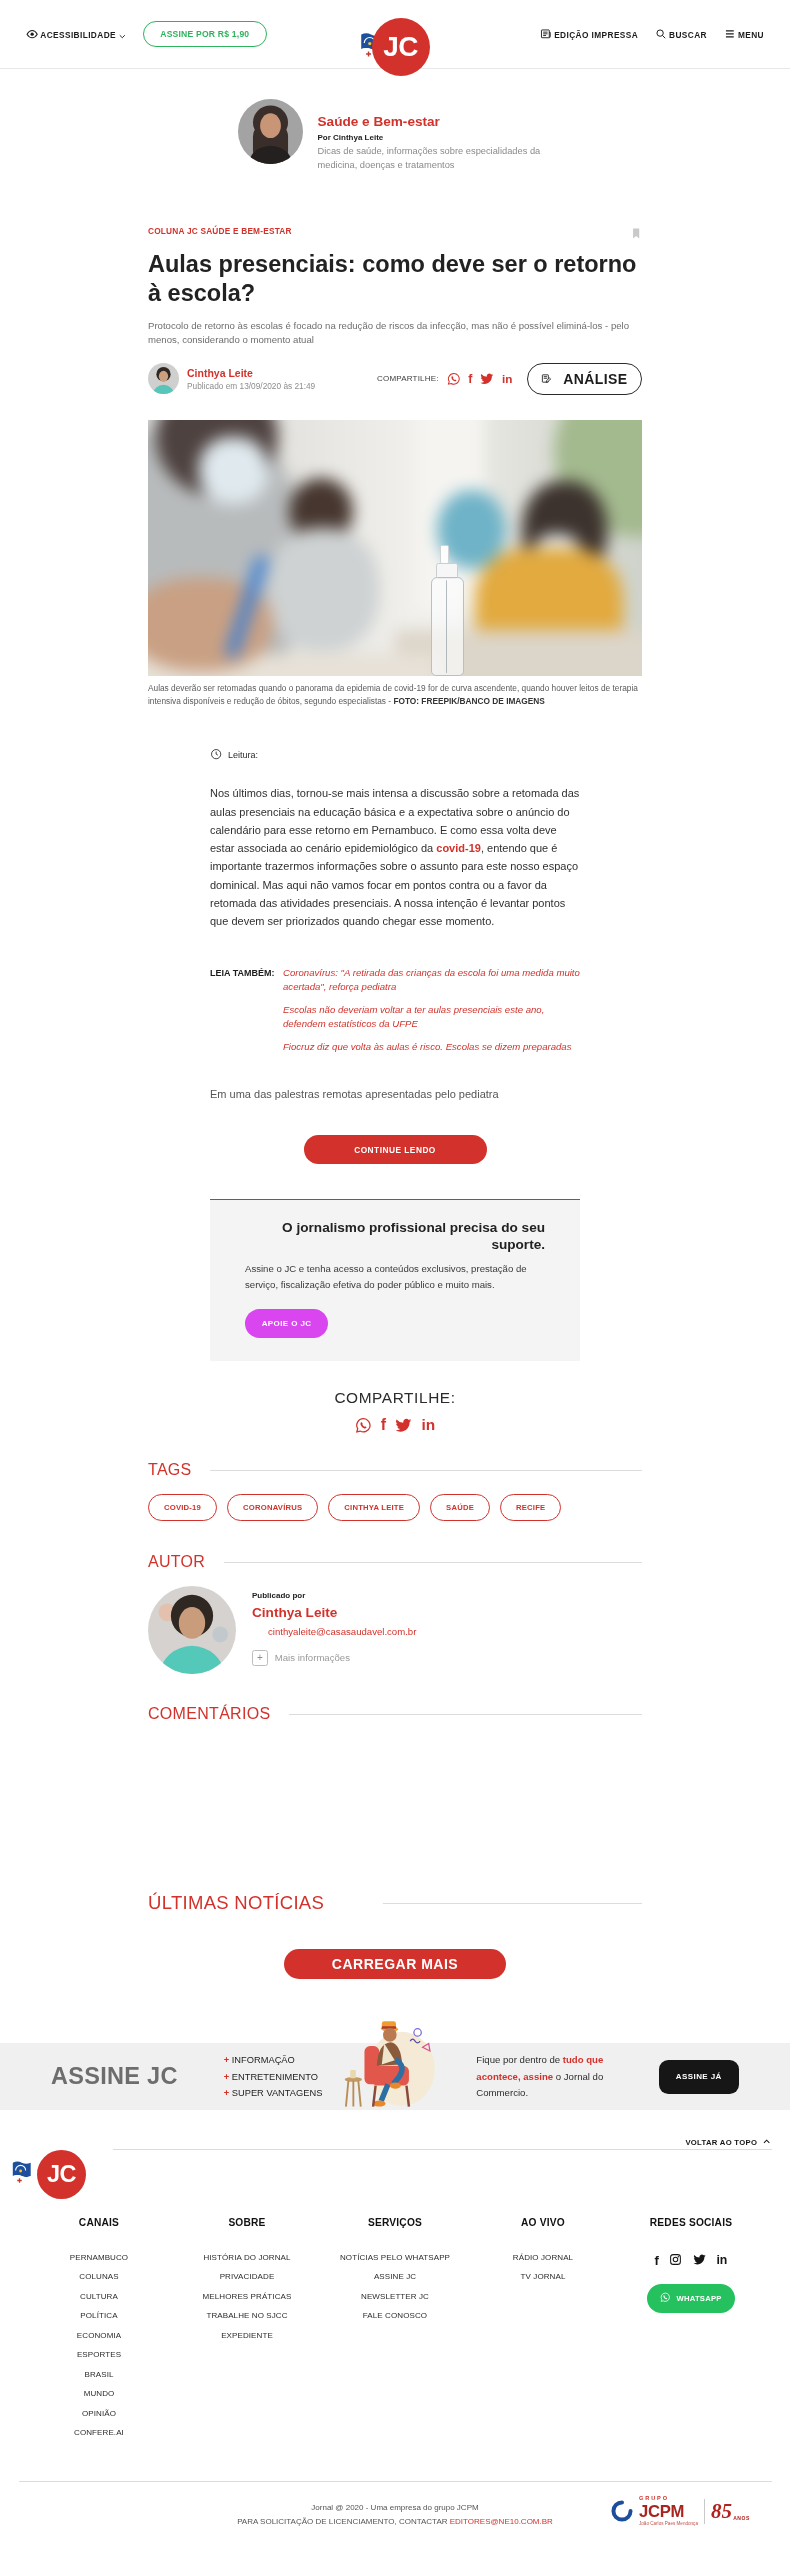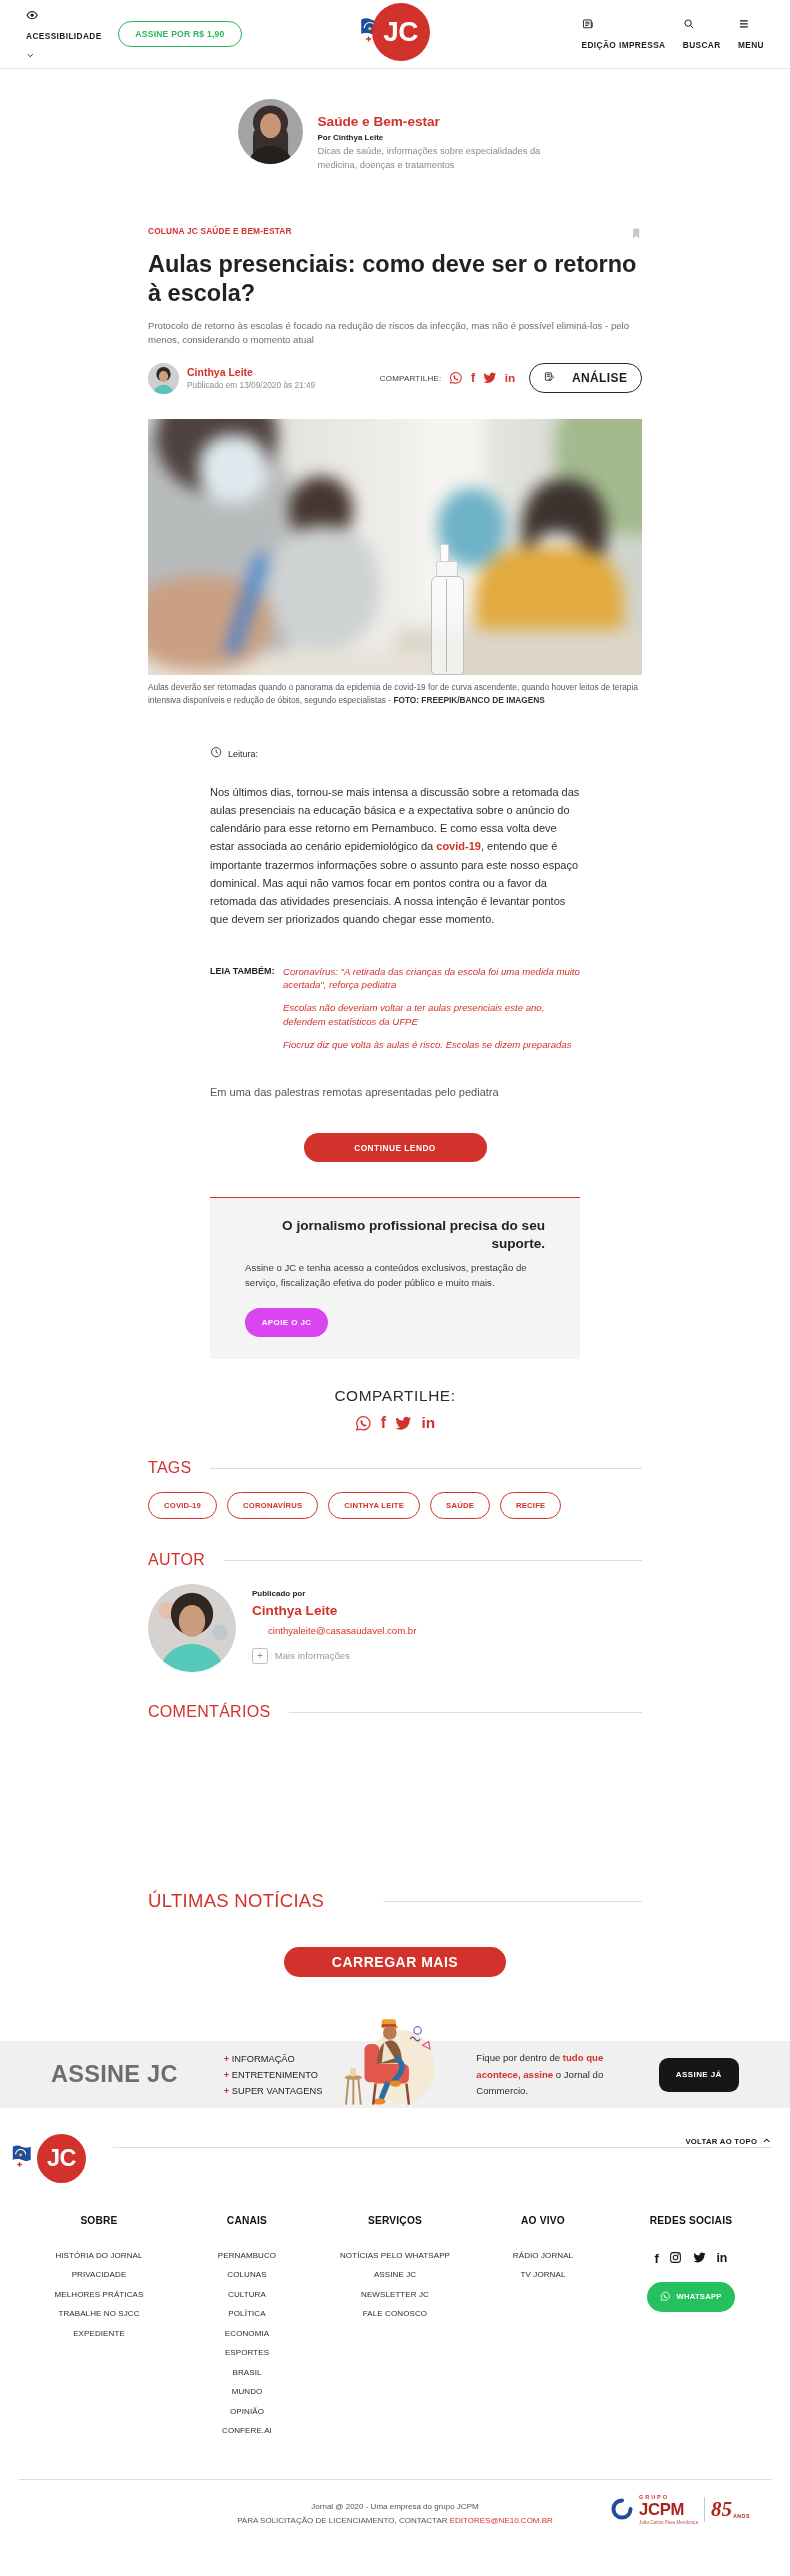--- a/index.html
+++ b/index.html
@@ -2,24 +2,24 @@
 <html lang="pt-BR" style="font-size:10px"><head>
 <meta charset="utf-8">
 <style>
   * { margin:0; padding:0; box-sizing:border-box; }
   html,body { background:#fff; }
   body { width:790px; margin:0 auto; font-family:"Liberation Sans", sans-serif; color:#333; }
 
   
   .topbar { height:69px; display:flex; align-items:center; padding:0 26px; border-bottom:0.6px solid #e7e7e7; position:relative; background:#fff; }
   .tb-left { display:flex; align-items:center; gap:16px; }
-  .tb-item { display:flex; align-items:flex-start; gap:10px; font-size:8.3px; font-weight:700; letter-spacing:0.4px; color:#1c1c1c; cursor:pointer; background:none; border:none; font-family:inherit;flex-direction:column; }
+  .tb-item { display:flex; align-items:flex-end; gap:2px; font-size:8.3px; font-weight:700; letter-spacing:0.4px; color:#1c1c1c; cursor:pointer; background:none; border:none; font-family:inherit; }
   .tb-item svg { display:block; }
   .subscribe-pill { border:0.9px solid #2eb35d; color:#2eb35d; border-radius:617px; padding:6.8px 16.7px; font-size:8.6px; font-weight:700; letter-spacing:0.2px; background:#fff; cursor:pointer; font-family:inherit; }
-  .jc-logo { position:absolute; left:50%; top:3px; transform:translateX(-50%); width:74px; height:59px; cursor:pointer; }
+  .jc-logo { position:absolute; left:50%; top:18px; transform:translateX(-50%); width:74px; height:59px; cursor:pointer; }
   .jc-flag { position:absolute; left:0; top:13.6px; }
   .jc-circle { position:absolute; left:13.6px; top:0; width:58px; height:58px; border-radius:50%; background:#d2322b; color:#fff; display:flex; align-items:center; justify-content:center; font-size:28px; font-weight:800; letter-spacing:-0.6px; }
   .tb-right { margin-left:auto; display:flex; align-items:center; gap:17.3px; }
 
   
   .col-header { display:flex; justify-content:center; gap:15px; margin-top:30px; }
   .col-avatar { width:65px; height:65px; border-radius:50%; overflow:hidden; flex:0 0 auto; }
   .col-info { width:235px; padding-top:15px; }
   .col-title { color:#d2322b; font-size:13.6px; font-weight:700; margin-bottom:3.7px; }
   .col-byline { font-size:8px; font-weight:700; color:#222; margin-bottom:3.7px; }
@@ -34,21 +34,21 @@
   .byline-row { display:flex; align-items:center; margin-bottom:25px; }
   .byline-avatar { width:31px; height:31px; border-radius:50%; overflow:hidden; flex:0 0 auto; }
   .byline-meta { margin-left:8px; }
   .byline-name { color:#d2322b; font-size:10.5px; font-weight:700; margin-bottom:2.5px; }
   .byline-date { color:#8d8d8d; font-size:8.3px; }
   .byline-share { margin-left:auto; display:flex; align-items:center; gap:8px; }
   .share-label { font-size:8px; color:#3c3c3c; letter-spacing:0.2px; }
   .share-ico { color:#d2322b; display:flex; align-items:center; cursor:pointer; }
   .fb-glyph { font-weight:800; font-size:12.3px; line-height:1; }
   .in-glyph { font-weight:800; font-size:11.7px; line-height:1; }
-  .analysis-btn { margin-left:6.2px; display:flex; align-items:center; gap:17px; border:1.2px solid #2b2b2b; border-radius:617px; padding:7.4px 13.6px; font-size:12px; font-weight:700; letter-spacing:0.4px; color:#1c1c1c; background:#fff; cursor:pointer; font-family:inherit; }
+  .analysis-btn { margin-left:6.2px; display:flex; align-items:center; gap:11px; border:1.2px solid #2b2b2b; border-radius:617px; padding:7.4px 13.6px; font-size:14px; font-weight:700; letter-spacing:0.4px; color:#1c1c1c; background:#fff; cursor:pointer; font-family:inherit; }
 
   
   .hero { position:relative; width:494px; height:256px; overflow:hidden; background:#e9e7e3; margin-bottom:6.2px; }
   .hero-bg { position:absolute; inset:-18.5px; filter:blur(8px);
     background:linear-gradient(90deg,#d8dad9 0%,#e4e3df 30%,#f1f0ec 55%,#dadcd5 80%,#ccd1c9 100%); }
   .hs { position:absolute; border-radius:45%; }
   .hs-col      { left:54%; top:-4%; width:13%; height:75%; background:#f5f4f0; border-radius:3.7px; }
   .hs-green    { left:80%; top:-12%; width:32%; height:58%; background:#a3b98e; border-radius:50%; }
   .hs-body1    { left:-7%; top:6%; width:40%; height:98%; background:#b8bbbc; }
   .hs-hair1    { left:5%; top:-8%; width:23%; height:40%; background:#4e4240; border-radius:50%; }
@@ -487,42 +487,42 @@
         <span><svg width="9.3" height="9.3" viewBox="0 0 24 24">
               <path d="M5 15l7-7 7 7" fill="none" stroke="currentColor" stroke-width="2.6"></path>
             </svg></span>
       </button>
       <div class="f-line"></div>
     </div>
   </div>
 
   <div class="footer-cols">
     <div class="f-col">
-      <h4>SOBRE</h4>
-      <ul>
-          <li>HISTÓRIA DO JORNAL</li>
-          <li>PRIVACIDADE</li>
-          <li>MELHORES PRÁTICAS</li>
-          <li>TRABALHE NO SJCC</li>
-          <li>EXPEDIENTE</li>
-        </ul>
-    </div>
-    <div class="f-col">
       <h4>CANAIS</h4>
       <ul>
           <li>PERNAMBUCO</li>
           <li>COLUNAS</li>
           <li>CULTURA</li>
           <li>POLÍTICA</li>
           <li>ECONOMIA</li>
           <li>ESPORTES</li>
           <li>BRASIL</li>
           <li>MUNDO</li>
           <li>OPINIÃO</li>
           <li>CONFERE.AI</li>
+        </ul>
+    </div>
+    <div class="f-col">
+      <h4>SOBRE</h4>
+      <ul>
+          <li>HISTÓRIA DO JORNAL</li>
+          <li>PRIVACIDADE</li>
+          <li>MELHORES PRÁTICAS</li>
+          <li>TRABALHE NO SJCC</li>
+          <li>EXPEDIENTE</li>
         </ul>
     </div>
     <div class="f-col">
       <h4>SERVIÇOS</h4>
       <ul>
           <li>NOTÍCIAS PELO WHATSAPP</li>
           <li>ASSINE JC</li>
           <li>NEWSLETTER JC</li>
           <li>FALE CONOSCO</li>
         </ul>

